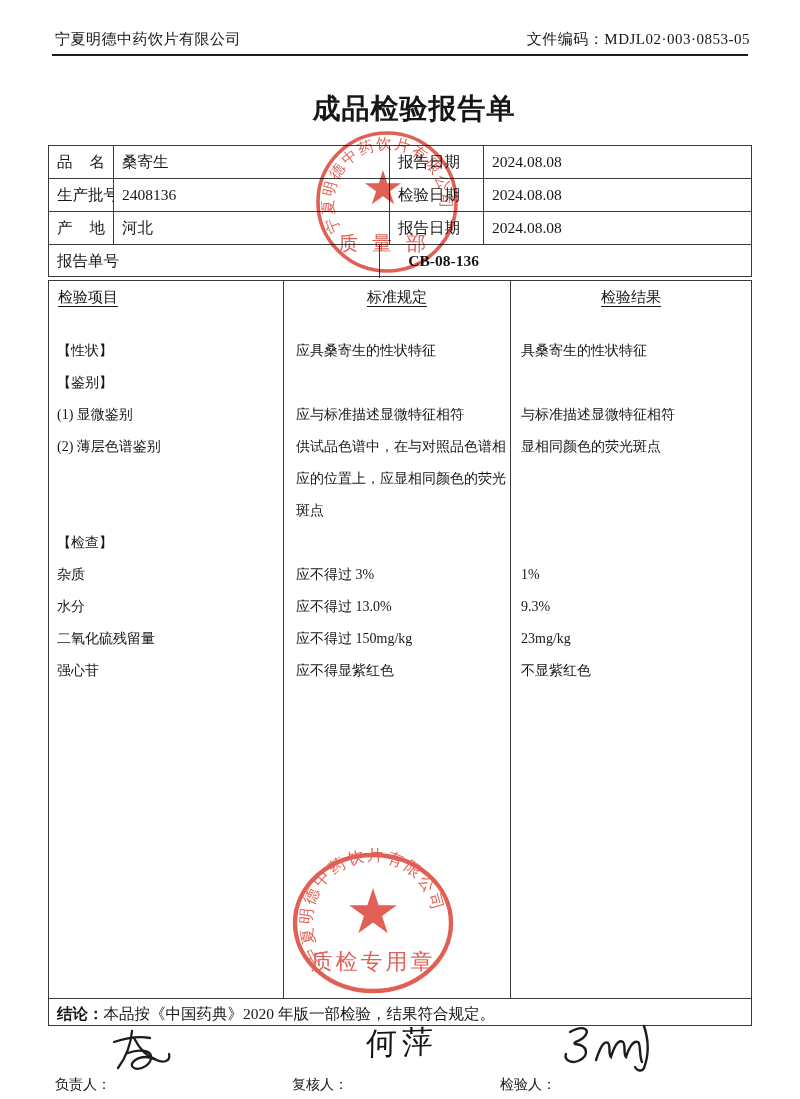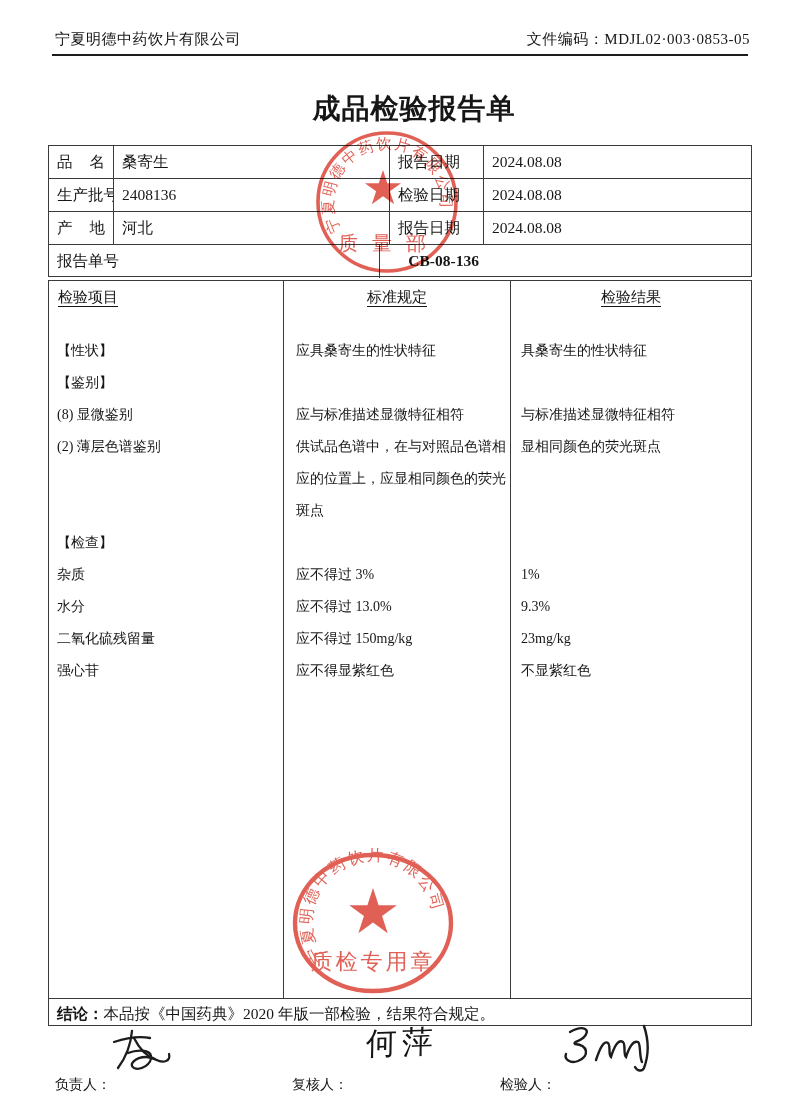--- a/index.html
+++ b/index.html
@@ -85,21 +85,21 @@
       <div class="icell w-cd last">CB-08-136</div>
     </div>
   </div>
 
   <div class="main-table">
     <div class="mcols">
       <div class="mcol mc-0">
         <div class="mhead"><span>检验项目</span></div>
       <div class="tline pad-0 first">【性状】</div>
           <div class="tline pad-0">【鉴别】</div>
-          <div class="tline pad-0">(8) 显微鉴别</div>
+          <div class="tline pad-0">(1) 显微鉴别</div>
           <div class="tline pad-0">(2) 薄层色谱鉴别</div>
           <div class="tline pad-0"></div>
           <div class="tline pad-0"></div>
           <div class="tline pad-0">【检查】</div>
           <div class="tline pad-0">杂质</div>
           <div class="tline pad-0">水分</div>
           <div class="tline pad-0">二氧化硫残留量</div>
           <div class="tline pad-0">强心苷</div>
         </div>
       <div class="mcol mc-1">

